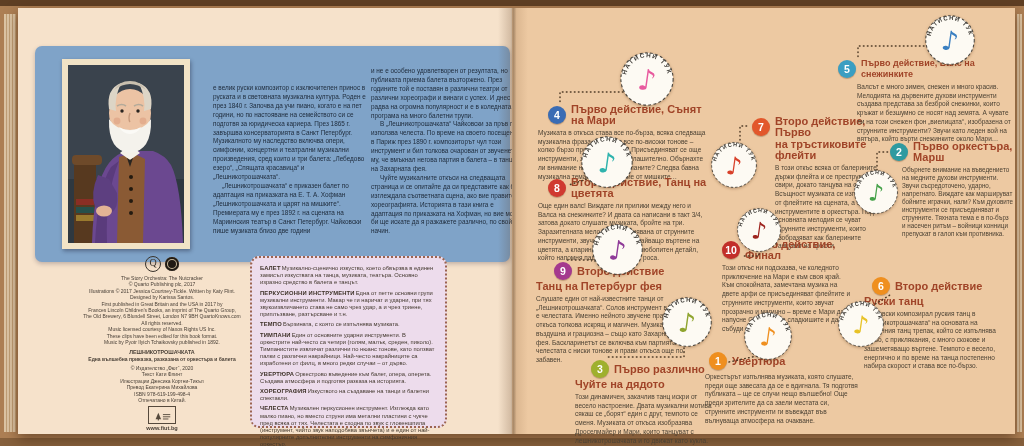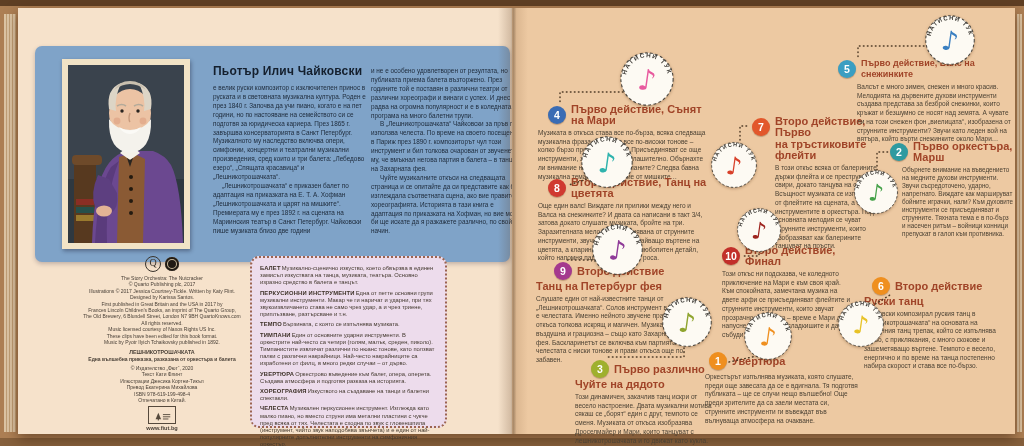--- a/index.html
+++ b/index.html
@@ -103,21 +103,20 @@
             <path d="M47 60 q-1 32 21 34 q22-2 21-34 q-7 11 -21 11 q-14 0 -21-11 z" fill="#f4f2ec"></path>
             <path d="M57 68 q11 7 22 0 q-4 7 -11 7 q-7 0 -11-7 z" fill="#fbfaf6"></path>
             <circle cx="60" cy="52" r="1.7" fill="#2a2420"></circle>
             <circle cx="76" cy="52" r="1.7" fill="#2a2420"></circle>
             <path d="M55 47 q5-3 9 0 M72 47 q5-3 9 0" stroke="#b4aa9a" stroke-width="1.6" fill="none"></path>
             <circle cx="55" cy="62" r="3.4" fill="#dd9a7c" opacity=".55"></circle>
             <circle cx="81" cy="62" r="3.4" fill="#dd9a7c" opacity=".55"></circle>
             <path d="M68 54 q-2 6 0 9" stroke="#c79a7c" stroke-width="1.4" fill="none"></path>
           </svg>
         </div>
-        <div id="bio-title">Пьотър Илич Чайковски</div>
         <div class="bio-col" id="bio-col1">
           <p>е велик руски композитор с изключителен принос в руската и в световната музикална култура. Роден е през 1840 г. Започва да учи пиано, когато е на пет години, но по настояване на семейството си се подготвя за юридическа кариера. През 1865 г. завършва консерваторията в Санкт Петербург. Музикалното му наследство включва опери, симфонии, концертни и театрални музикални произведения, сред които и три балета: „Лебедово езеро“, „Спящата красавица“ и „Лешникотрошачката“.</p>
           <p class="ind">„Лешникотрошачката“ е приказен балет по адаптация на приказката на Е. Т. А. Хофман „Лешникотрошачката и царят на мишките“. Премиерата му е през 1892 г. на сцената на Мариинския театър в Санкт Петербург. Чайковски пише музиката близо две години</p>
         </div>
         <div class="bio-col" id="bio-col2">
           <p>и не е особено удовлетворен от резултата, но публиката приема балета възторжено. През годините той е поставян в различни театри от различни хореографи и винаги с успех. И днес се радва на огромна популярност и е в коледната програма на много балетни трупи.</p>
           <p class="ind">В „Лешникотрошачката“ Чайковски за пръв път използва челеста. По време на своето посещение в Париж през 1890 г. композиторът чул този инструмент и бил толкова очарован от звученето му, че вмъкнал негова партия в балета – в танца на Захарната фея.</p>
           <p class="ind">Чуйте музикалните откъси на следващата страница и се опитайте да си представите как би изглеждала съответната сцена, ако вие правите хореографията. Историята в тази книга е адаптация по приказката на Хофман, но вие може би ще искате да я разкажете различно, по свой начин.</p>
         </div>
       </div>
@@ -209,21 +208,21 @@
 
       <div class="sec" style="left:240px;top:108px;width:132px;">
         <div class="sec-head">
           <span class="num" style="background: rgb(226, 87, 43);">7</span>
           <span class="sec-title">Второ действие, Първо</span>
         </div>
         <div class="sec-title2" style="margin-left:23px;">на тръстиковите флейти</div>
         <div class="sec-body" style="margin-left:23px;width:112px;">В този откъс всяка от балерините държи флейта и се преструва, че свири, докато танцува на сцената. Всъщност музиката се изпълнява не от флейтите на сцената, а от инструментите в оркестъра. Под основната мелодия се чуват струнните инструменти, които изобразяват как балерините танцуват на пръсти.</div>
       </div>
 
-      <div class="sec" style="left:210px;top:237px;width:150px;">
+      <div class="sec" style="left:210px;top:231px;width:150px;">
         <div class="sec-head">
           <span class="num" style="background: rgb(194, 47, 42);">10</span>
           <span class="sec-title">Второ действие, Финал</span>
         </div>
         <div class="sec-body" style="width:132px;">Този откъс ни подсказва, че коледното приключение на Мари е към своя край. Към спокойната, замечтана музика на двете арфи се присъединяват флейтите и струнните инструменти, които звучат прозрачно и магично – време е Мари да напусне Страната на сладкишите и да се събуди от своя сън.</div>
       </div>
 
       <div class="sec" style="left:193px;top:344px;width:155px;">
         <div class="sec-head" style="margin-left:4px;">
           <span class="num" style="background: rgb(239, 143, 31);">1</span>

